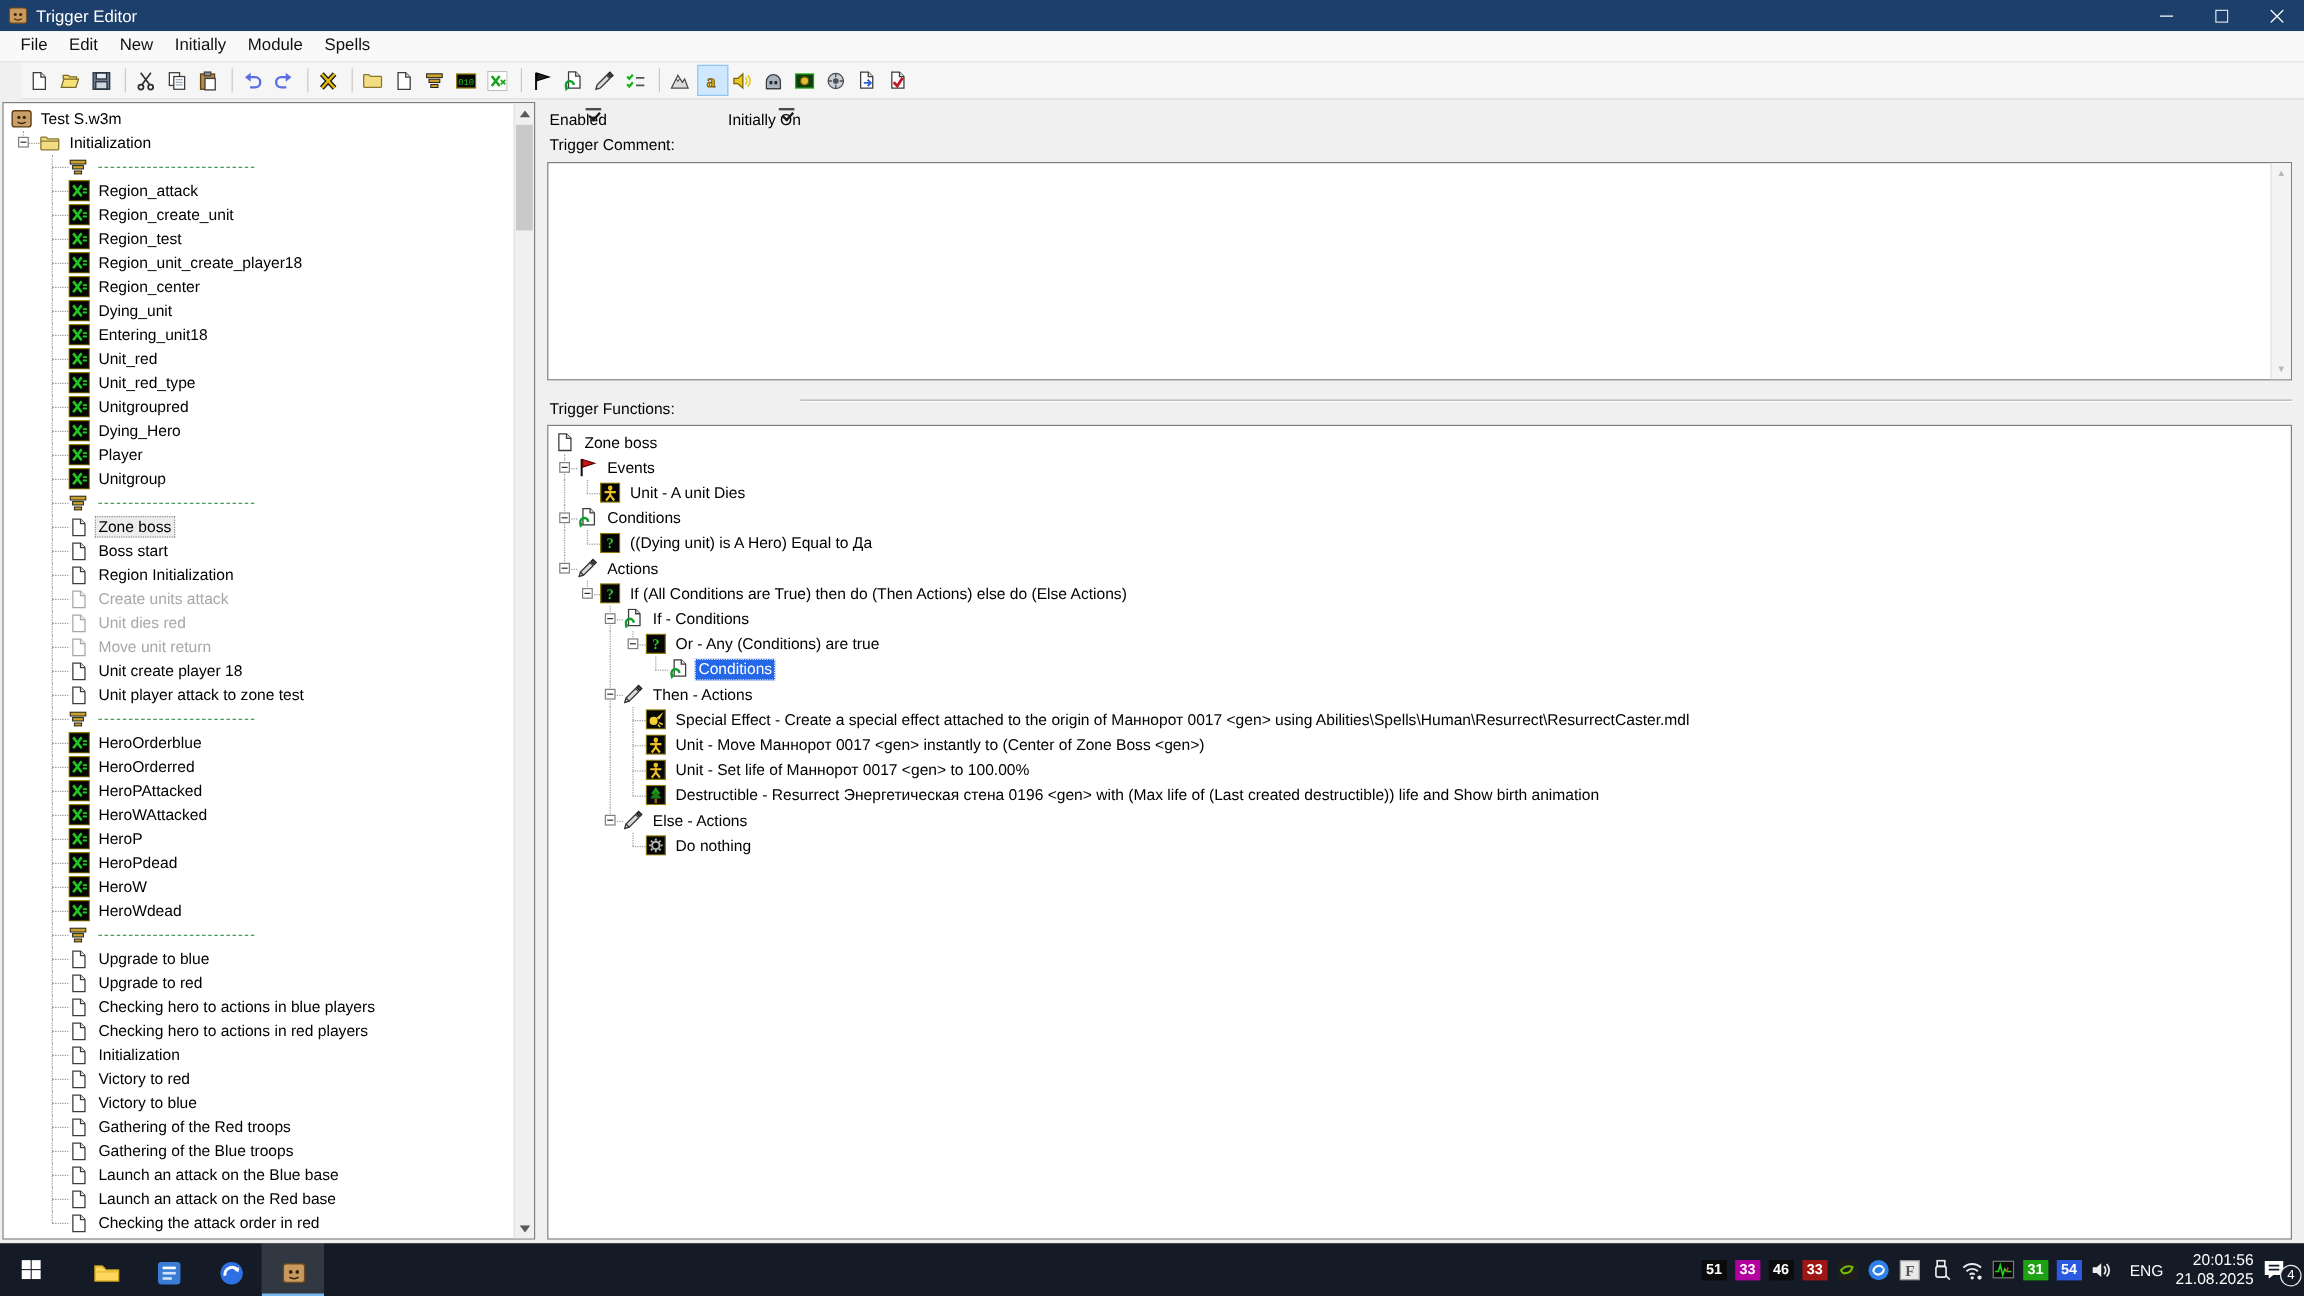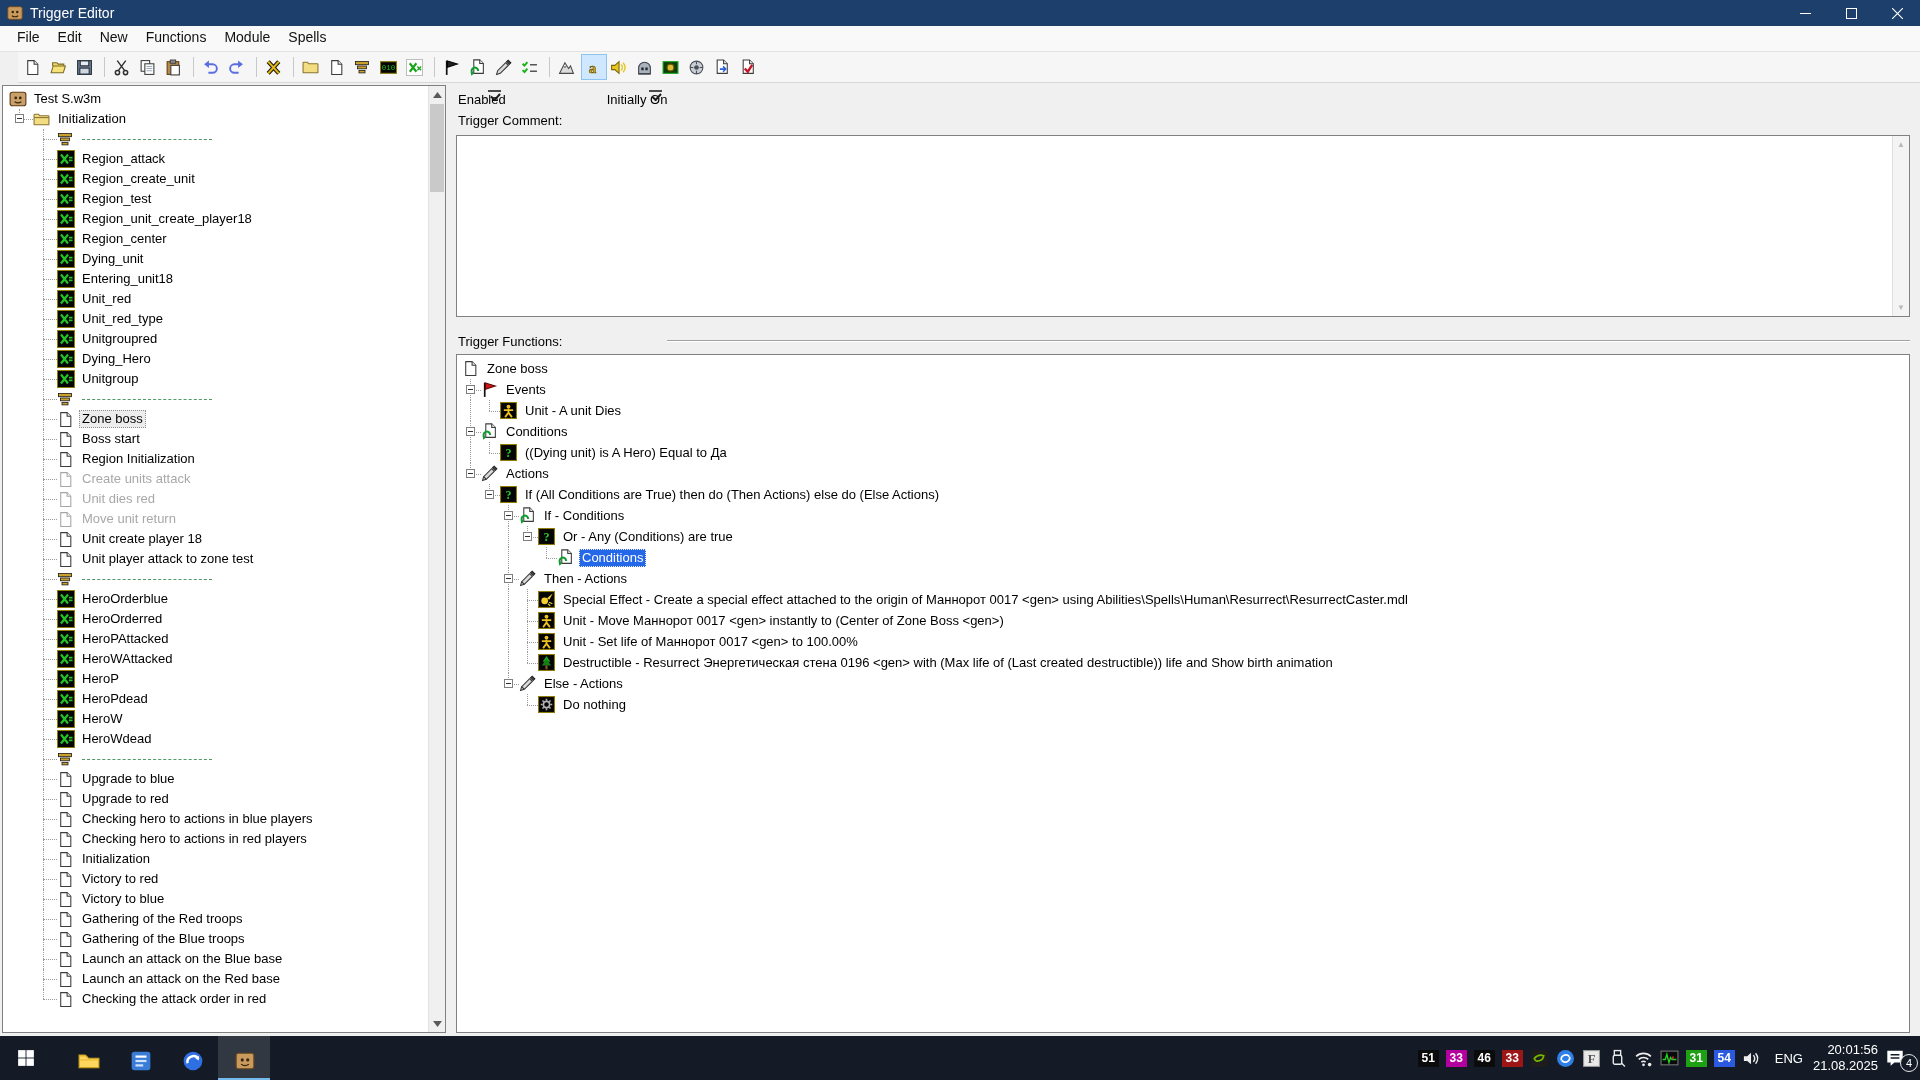--- a/index.html
+++ b/index.html
@@ -45,21 +45,21 @@
      border-left:2px solid #1a1a1a; border-bottom:2px solid #1a1a1a; transform:rotate(-48deg);}
   .cb.second{ margin-left:101px; }
   .lab{ position:absolute; font-size:13px; color:#000; }
   .comment-label{ left:2px; top:30px; }
   .comment-box{ position:absolute; left:0; top:52px; right:4px; height:182px;
     background:#fff; border:1px solid #808080; }
   .comment-box .csb{ position:absolute; right:0; top:0; bottom:0; width:17px; background:#f4f4f4; border-left:1px solid #e0e0e0;}
   .csb .arr{ height:17px; display:flex; align-items:center; justify-content:center; color:#b9b9b9; font-size:8px;}
   .csb .arr.dn{ position:absolute; bottom:0; left:0; right:0;}
 
-  .func-row{ position:absolute; left:2px; top:250px; right:4px; height:16px; display:flex; align-items:center; font-size:13px;}
+  .func-row{ position:absolute; left:2px; top:250px; right:4px; height:16px; display:flex; font-size:13px;}
   .func-row .etch{ flex:1; margin-left:105px; height:2px; border-top:1px solid #a2a2a2; border-bottom:1px solid #fff; }
   .func-box{ position:absolute; left:0; top:271px; right:4px; bottom:0;
     background:#fff; border:1px solid #808080; overflow:hidden; padding:3px 0 0 4px; }
 
   
   .tree{ font-size:13px; color:#000; }
   .trow{ display:flex; align-items:center; height:20px; white-space:nowrap; }
   .func .trow{ height:21px; }
   .tcell{ flex:none; width:24px; height:100%; position:relative; }
   .func .tcell{ width:19px; }
@@ -141,21 +141,21 @@
             <path d="M0 0 L11 11 M11 0 L0 11" stroke="#fff" stroke-width="1.1"></path>
           </svg>
         </div>
     </div>
   </div>
 
   <div class="menubar" id="menubar">
       <div class="menu-item">File</div>
       <div class="menu-item">Edit</div>
       <div class="menu-item">New</div>
-      <div class="menu-item">Functions</div>
+      <div class="menu-item">Initially</div>
       <div class="menu-item">Module</div>
       <div class="menu-item">Spells</div>
     </div>
 
   <div class="toolbar" id="toolbar">
       <div class="tbtn">
         <span class="ico">
           <svg viewBox="0 0 16 16">
             <path d="M3.5 1.5 h6 l3.5 3.5 v9.5 h-9.5 z" fill="#fff" stroke="#3c3c3c"></path>
             <path d="M9.5 1.5 v3.5 h3.5" fill="#e8e8e8" stroke="#3c3c3c"></path>
@@ -554,20 +554,32 @@
               <div class="tcell"></div>
               <div class="tcell b"></div>
               <span class="ico i18">
                 <svg viewBox="0 0 18 18">
                   <rect x="0.5" y="0.5" width="17" height="17" fill="#050505" stroke="#8f7d08"></rect>
                   <path d="M4 4.5 L11 13.5 M11 4.5 L4 13.5" stroke="#21c421" stroke-width="2.2"></path>
                   <path d="M12 7.6 h3.5 M12 10.4 h3.5" stroke="#21c421" stroke-width="1.6"></path>
                 </svg>
               </span>
               <span class="lbl">Dying_Hero</span>
+            </div>
+            <div class="trow">
+              <div class="tcell"></div>
+              <div class="tcell b"></div>
+              <span class="ico i18">
+                <svg viewBox="0 0 18 18">
+                  <rect x="0.5" y="0.5" width="17" height="17" fill="#050505" stroke="#8f7d08"></rect>
+                  <path d="M4 4.5 L11 13.5 M11 4.5 L4 13.5" stroke="#21c421" stroke-width="2.2"></path>
+                  <path d="M12 7.6 h3.5 M12 10.4 h3.5" stroke="#21c421" stroke-width="1.6"></path>
+                </svg>
+              </span>
+              <span class="lbl">Player</span>
             </div>
             <div class="trow">
               <div class="tcell"></div>
               <div class="tcell b"></div>
               <span class="ico i18">
                 <svg viewBox="0 0 18 18">
                   <rect x="0.5" y="0.5" width="17" height="17" fill="#050505" stroke="#8f7d08"></rect>
                   <path d="M4 4.5 L11 13.5 M11 4.5 L4 13.5" stroke="#21c421" stroke-width="2.2"></path>
                   <path d="M12 7.6 h3.5 M12 10.4 h3.5" stroke="#21c421" stroke-width="1.6"></path>
                 </svg>

